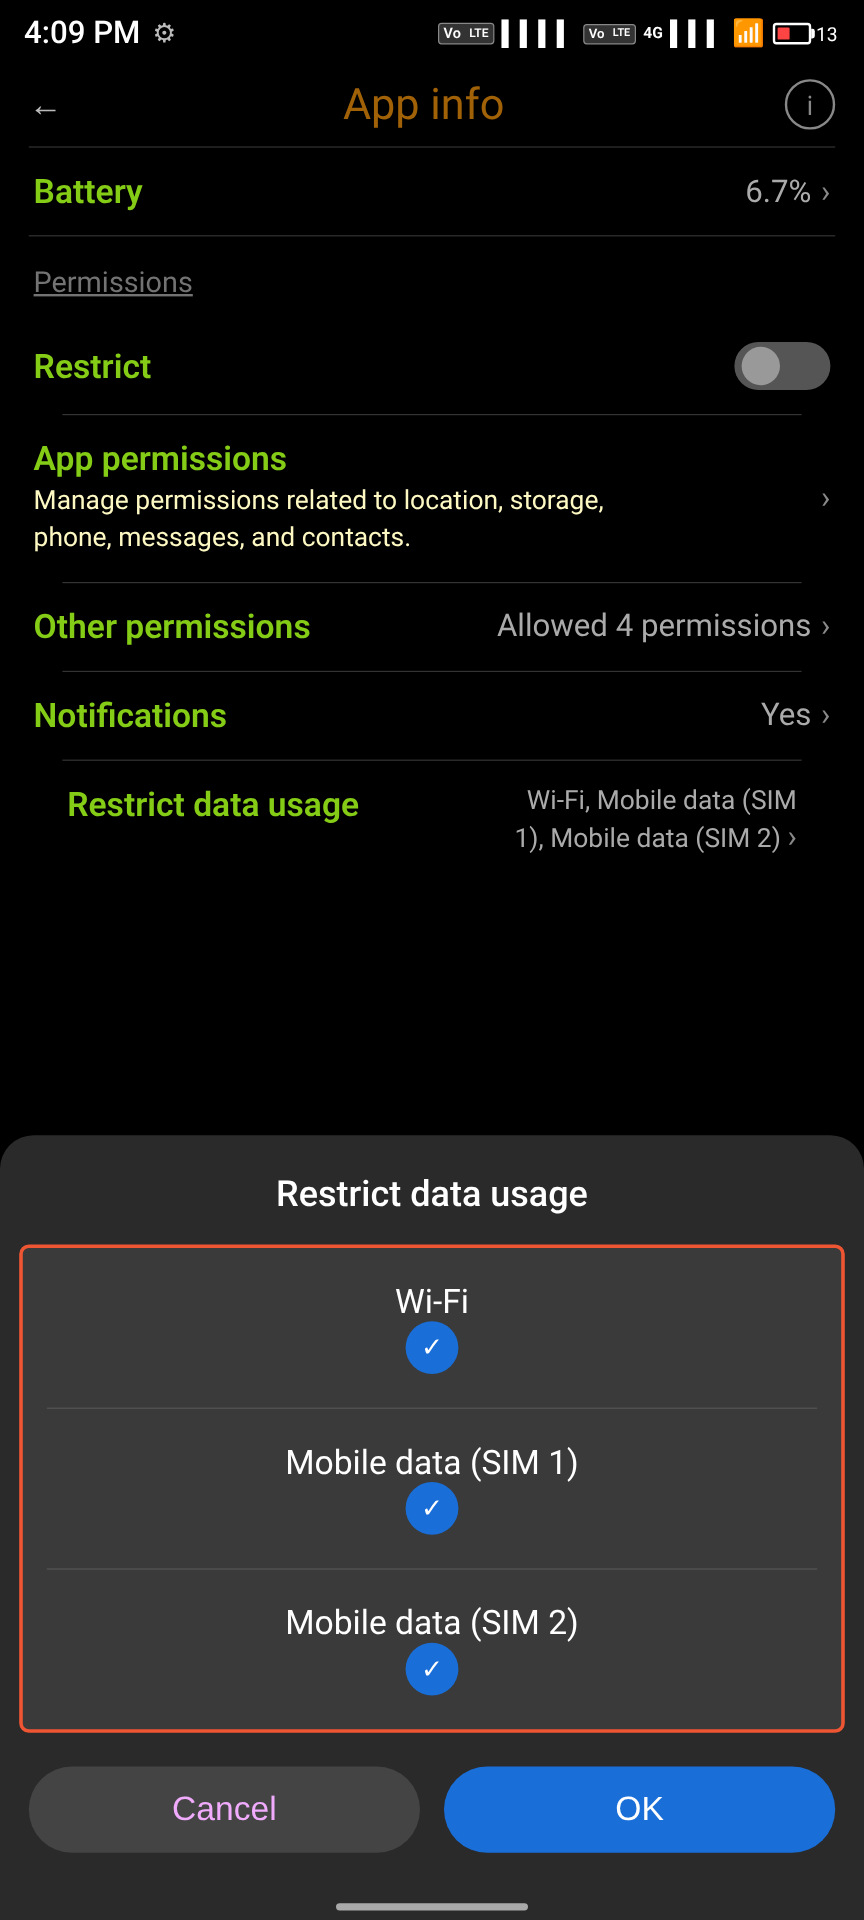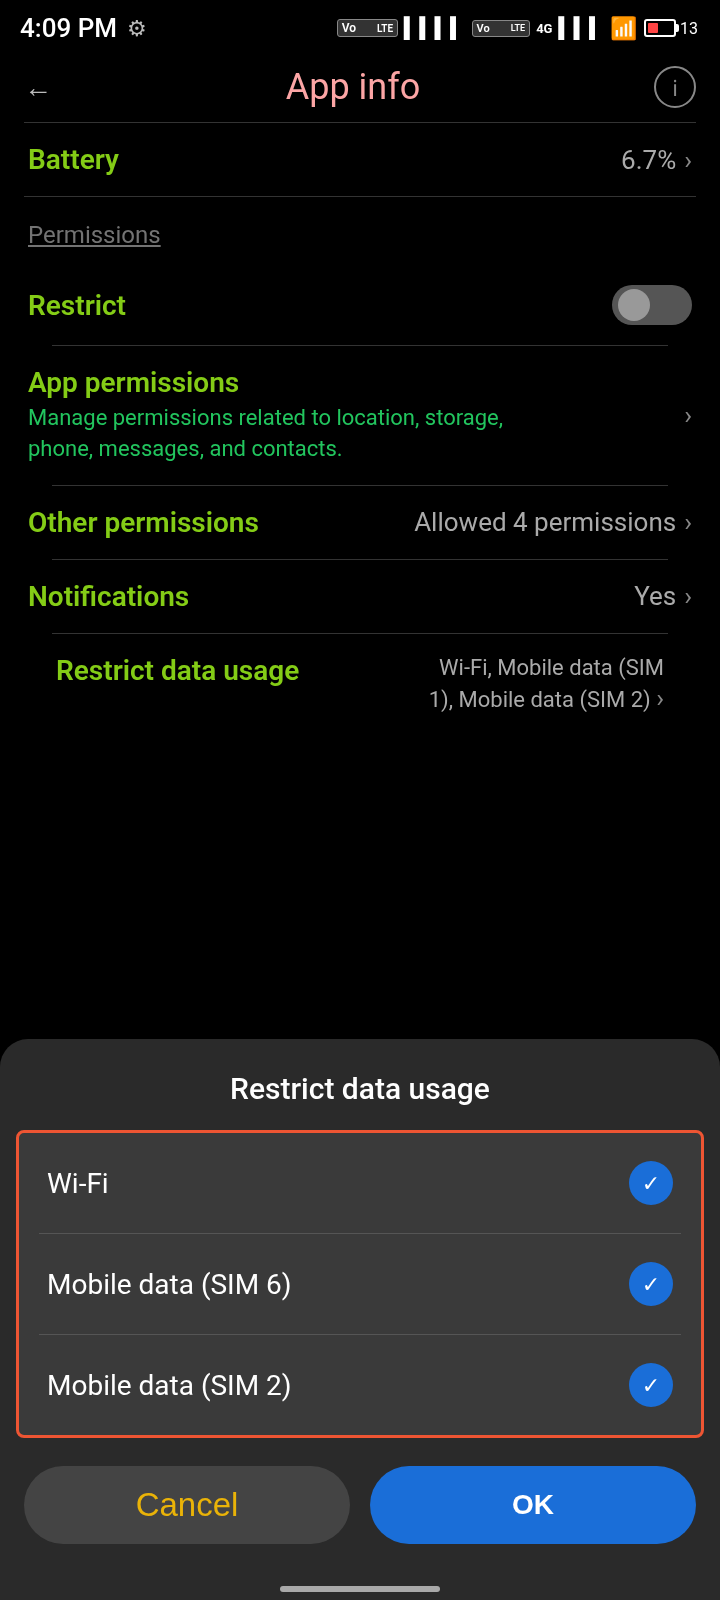--- a/index.html
+++ b/index.html
@@ -65,21 +65,21 @@
       border-radius: 1px;
     }
     .battery-text {
       font-size: 16px;
       color: #fff;
       margin-right: 2px;
     }
     .signal-block {
       display: flex;
       align-items: center;
-      gap: 21px;
+      gap: 7px;
       font-size: 14px;
       font-weight: 600;
       background: #333;
       border: 1px solid #888;
       border-radius: 3px;
       padding: 1px 4px;
     }
 
     
     .top-nav {
@@ -89,21 +89,21 @@
       padding: 10px 24px;
       height: 70px;
     }
     .nav-back {
       font-size: 28px;
       color: #bbb;
       cursor: pointer;
     }
     .nav-title {
       font-size: 36px;
-      color: #fca5a5;
+      color: #a16207;
       font-weight: 400;
     }
     .nav-info {
       width: 42px;
       height: 42px;
       border-radius: 50%;
       border: 2px solid #888;
       display: flex;
       align-items: center;
       justify-content: center;
@@ -141,21 +141,21 @@
     .list-item-left {
       flex: 1;
     }
     .list-item-title {
       font-size: 28px;
       font-weight: 600;
       color: #84cc16;
     }
     .list-item-subtitle {
       font-size: 22px;
-      color: #22c55e;
+      color: #fef9c3;
       margin-top: 4px;
       line-height: 1.4;
       max-width: 480px;
     }
     .list-item-right {
       display: flex;
       align-items: center;
       gap: 8px;
       color: #aaa;
       font-size: 26px;
@@ -220,20 +220,21 @@
       margin: 0 16px;
       border-radius: 8px;
       background: #3a3a3a;
     }
     .option-item {
       display: flex;
       align-items: center;
       justify-content: space-between;
       padding: 28px 28px;
       cursor: pointer;
+      flex-direction: column;
     }
     .option-divider {
       height: 1px;
       background: #555;
       margin: 0 20px;
     }
     .option-label {
       font-size: 28px;
       color: #fff;
       font-weight: 400;
@@ -254,33 +255,33 @@
     .sheet-buttons {
       display: flex;
       gap: 20px;
       padding: 28px 24px 16px 24px;
     }
     .btn-cancel {
       flex: 1;
       background: #444;
       border: none;
       border-radius: 50px;
-      color: #eab308;
-      font-size: 33px;
+      color: #f0abfc;
+      font-size: 28px;
       padding: 20px;
       cursor: pointer;
     }
     .btn-ok {
       flex: 1;
       background: #1a6ed8;
       border: none;
       border-radius: 50px;
       color: #fff;
       font-size: 28px;
-      font-weight: 700;
+      font-weight: 400;
       padding: 20px;
       cursor: pointer;
     }
 
     
     .home-bar {
       position: absolute;
       bottom: 8px;
       left: 50%;
       transform: translateX(-50%);
@@ -420,21 +421,21 @@
 
     <div class="option-item">
       <span class="option-label">Wi-Fi</span>
       <div class="checkbox-circle">
         <span>✓</span>
       </div>
     </div>
     <div class="option-divider"></div>
 
     <div class="option-item">
-      <span class="option-label">Mobile data (SIM 6)</span>
+      <span class="option-label">Mobile data (SIM 1)</span>
       <div class="checkbox-circle">
         <span>✓</span>
       </div>
     </div>
     <div class="option-divider"></div>
 
     <div class="option-item">
       <span class="option-label">Mobile data (SIM 2)</span>
       <div class="checkbox-circle">
         <span>✓</span>

